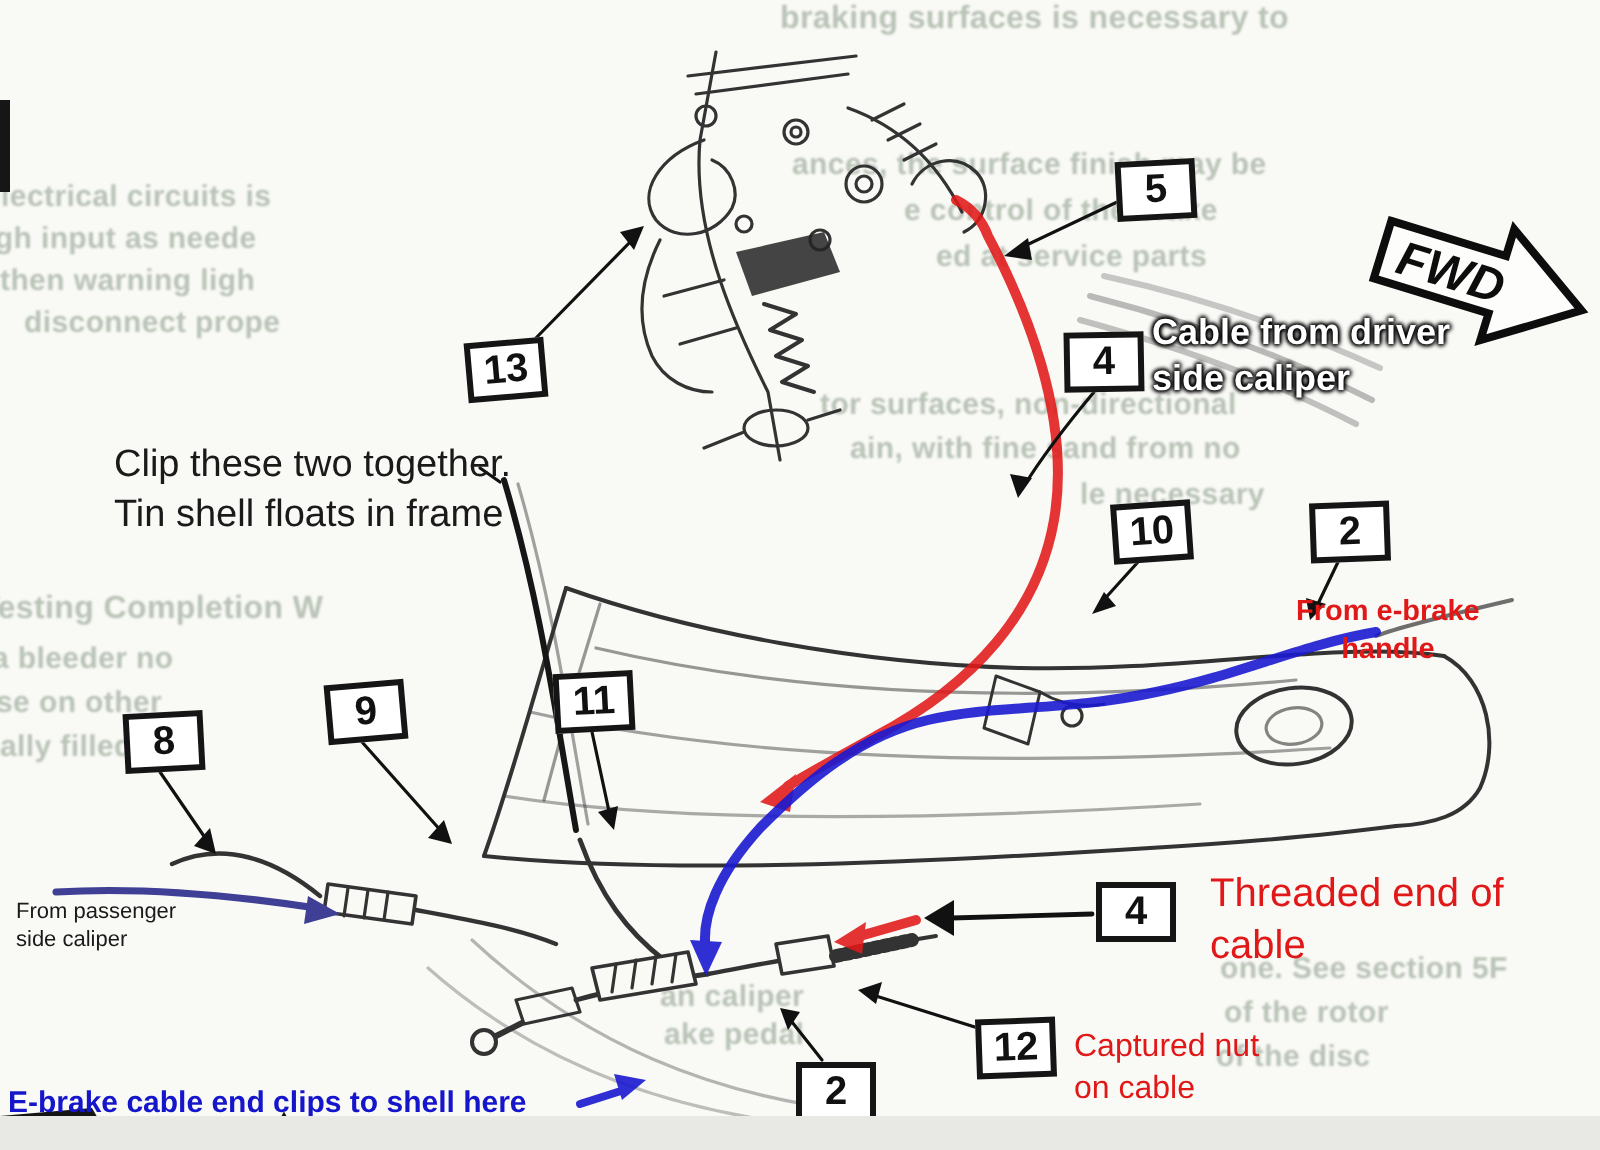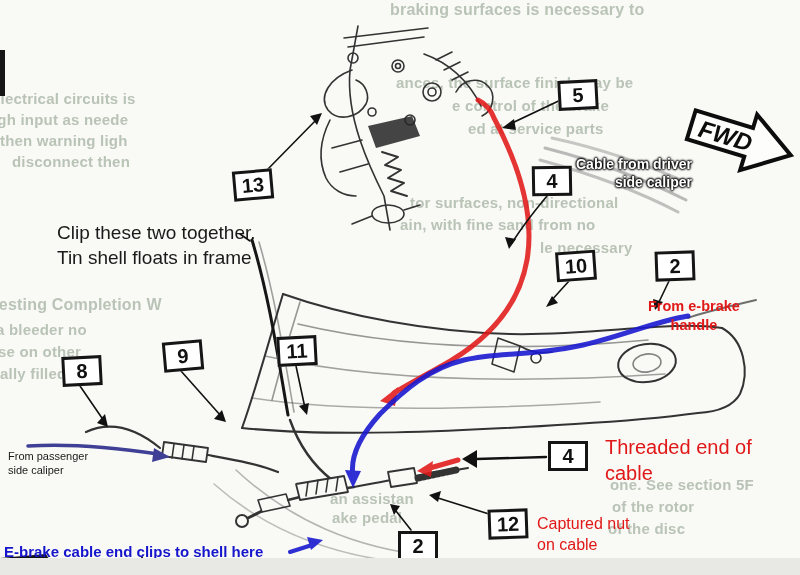--- a/index.html
+++ b/index.html
@@ -8,21 +8,21 @@
          font-family:"Liberation Sans",sans-serif}
   
   .bleed{position:absolute;z-index:1;font:600 15px "Liberation Sans",sans-serif;
          color:var(--bleed-green,#8fa08c);opacity:.6;filter:blur(.5px);
          letter-spacing:.2px;white-space:nowrap}
   #b-0{left:390px;top:1px;font-size:16px}
   #b-1{left:396px;top:74px}
   #b-2{left:452px;top:97px}
   #b-3{left:468px;top:120px}
   #b-4{left:410px;top:194px}
-  #b-5{left:400px;top:216px}
+  #b-5{left:425px;top:216px}
   #b-6{left:540px;top:239px}
   #b-7{left:-8px;top:90px}
   #b-8{left:-12px;top:111px}
   #b-9{left:0;top:132px}
   #b-10{left:12px;top:153px}
   #b-11{left:-10px;top:296px;font-size:16px;font-weight:700}
   #b-12{left:-4px;top:321px}
   #b-13{left:-2px;top:343px}
   #b-14{left:0;top:365px}
   #b-15{left:330px;top:490px}
@@ -47,21 +47,21 @@
   #co-4{left:655px;top:251px;transform:rotate(-2deg)}
   #co-5{left:62px;top:356px;transform:rotate(-3deg)}
   #co-6{left:163px;top:341px;transform:rotate(-5deg)}
   #co-7{left:277px;top:336px;transform:rotate(-3deg)}
   #co-8{left:548px;top:441px}
   #co-9{left:488px;top:509px;transform:rotate(-2deg)}
   #co-10{left:398px;top:531px}
   
   .ann{position:absolute;z-index:3;white-space:pre-line;line-height:1.3}
   #ann-clip{left:57px;top:221px;font-size:19px;color:#1a1a1a}
-  #ann-driver{left:576px;top:155px;font-size:14px;color:#fff;font-weight:700;text-align:right;
+  #ann-driver{left:576px;top:155px;font-size:18px;color:#fff;font-weight:700;text-align:left;
               text-shadow:0 1px 2px #000,0 -1px 2px #000,1px 0 2px #000,-1px 0 2px #000}
   #ann-handle{left:648px;top:297px;font-size:14.5px;font-weight:700;text-align:center;
               color:var(--annotation-red,#e01818)}
   #ann-threaded{left:605px;top:434px;font-size:20px;color:var(--annotation-red,#e01818)}
   #ann-captured{left:537px;top:514px;font-size:16px;color:var(--annotation-red,#e01818)}
   #ann-passenger{left:8px;top:449px;font-size:11px;color:#1a1a1a}
   #ann-shell{left:4px;top:542px;font-size:15px;font-weight:700;white-space:nowrap;
              color:var(--annotation-blue,#1515cc)}
 </style>
 </head>
@@ -72,26 +72,26 @@
   <div class="bleed" id="b-0">braking surfaces is necessary to</div>
   <div class="bleed" id="b-1">ances, the surface finish may be</div>
   <div class="bleed" id="b-2">e control of the brake</div>
   <div class="bleed" id="b-3">ed at service parts</div>
   <div class="bleed" id="b-4">tor surfaces, non-directional</div>
   <div class="bleed" id="b-5">ain, with fine sand from no</div>
   <div class="bleed" id="b-6">le necessary</div>
   <div class="bleed" id="b-7">electrical circuits is</div>
   <div class="bleed" id="b-8">ugh input as neede</div>
   <div class="bleed" id="b-9">then warning ligh</div>
-  <div class="bleed" id="b-10">disconnect then</div>
+  <div class="bleed" id="b-10">disconnect prope</div>
   <div class="bleed" id="b-11">Testing Completion W</div>
   <div class="bleed" id="b-12">a bleeder no</div>
   <div class="bleed" id="b-13">se on other</div>
   <div class="bleed" id="b-14">ally filled with</div>
-  <div class="bleed" id="b-15">an assistan</div>
+  <div class="bleed" id="b-15">an caliper</div>
   <div class="bleed" id="b-16">ake pedal</div>
   <div class="bleed" id="b-17">one. See section 5F</div>
   <div class="bleed" id="b-18">of the rotor</div>
   <div class="bleed" id="b-19">of the disc</div>
 
   <svg id="art" width="800" height="575" viewBox="0 0 800 575">
 
     <g fill="none" stroke="#333" stroke-width="1.6" stroke-linecap="round" stroke-linejoin="round">
 
       <path d="M358,26 L350,70 C348,92 352,116 360,140 C366,158 374,176 384,196 L390,230"></path>

